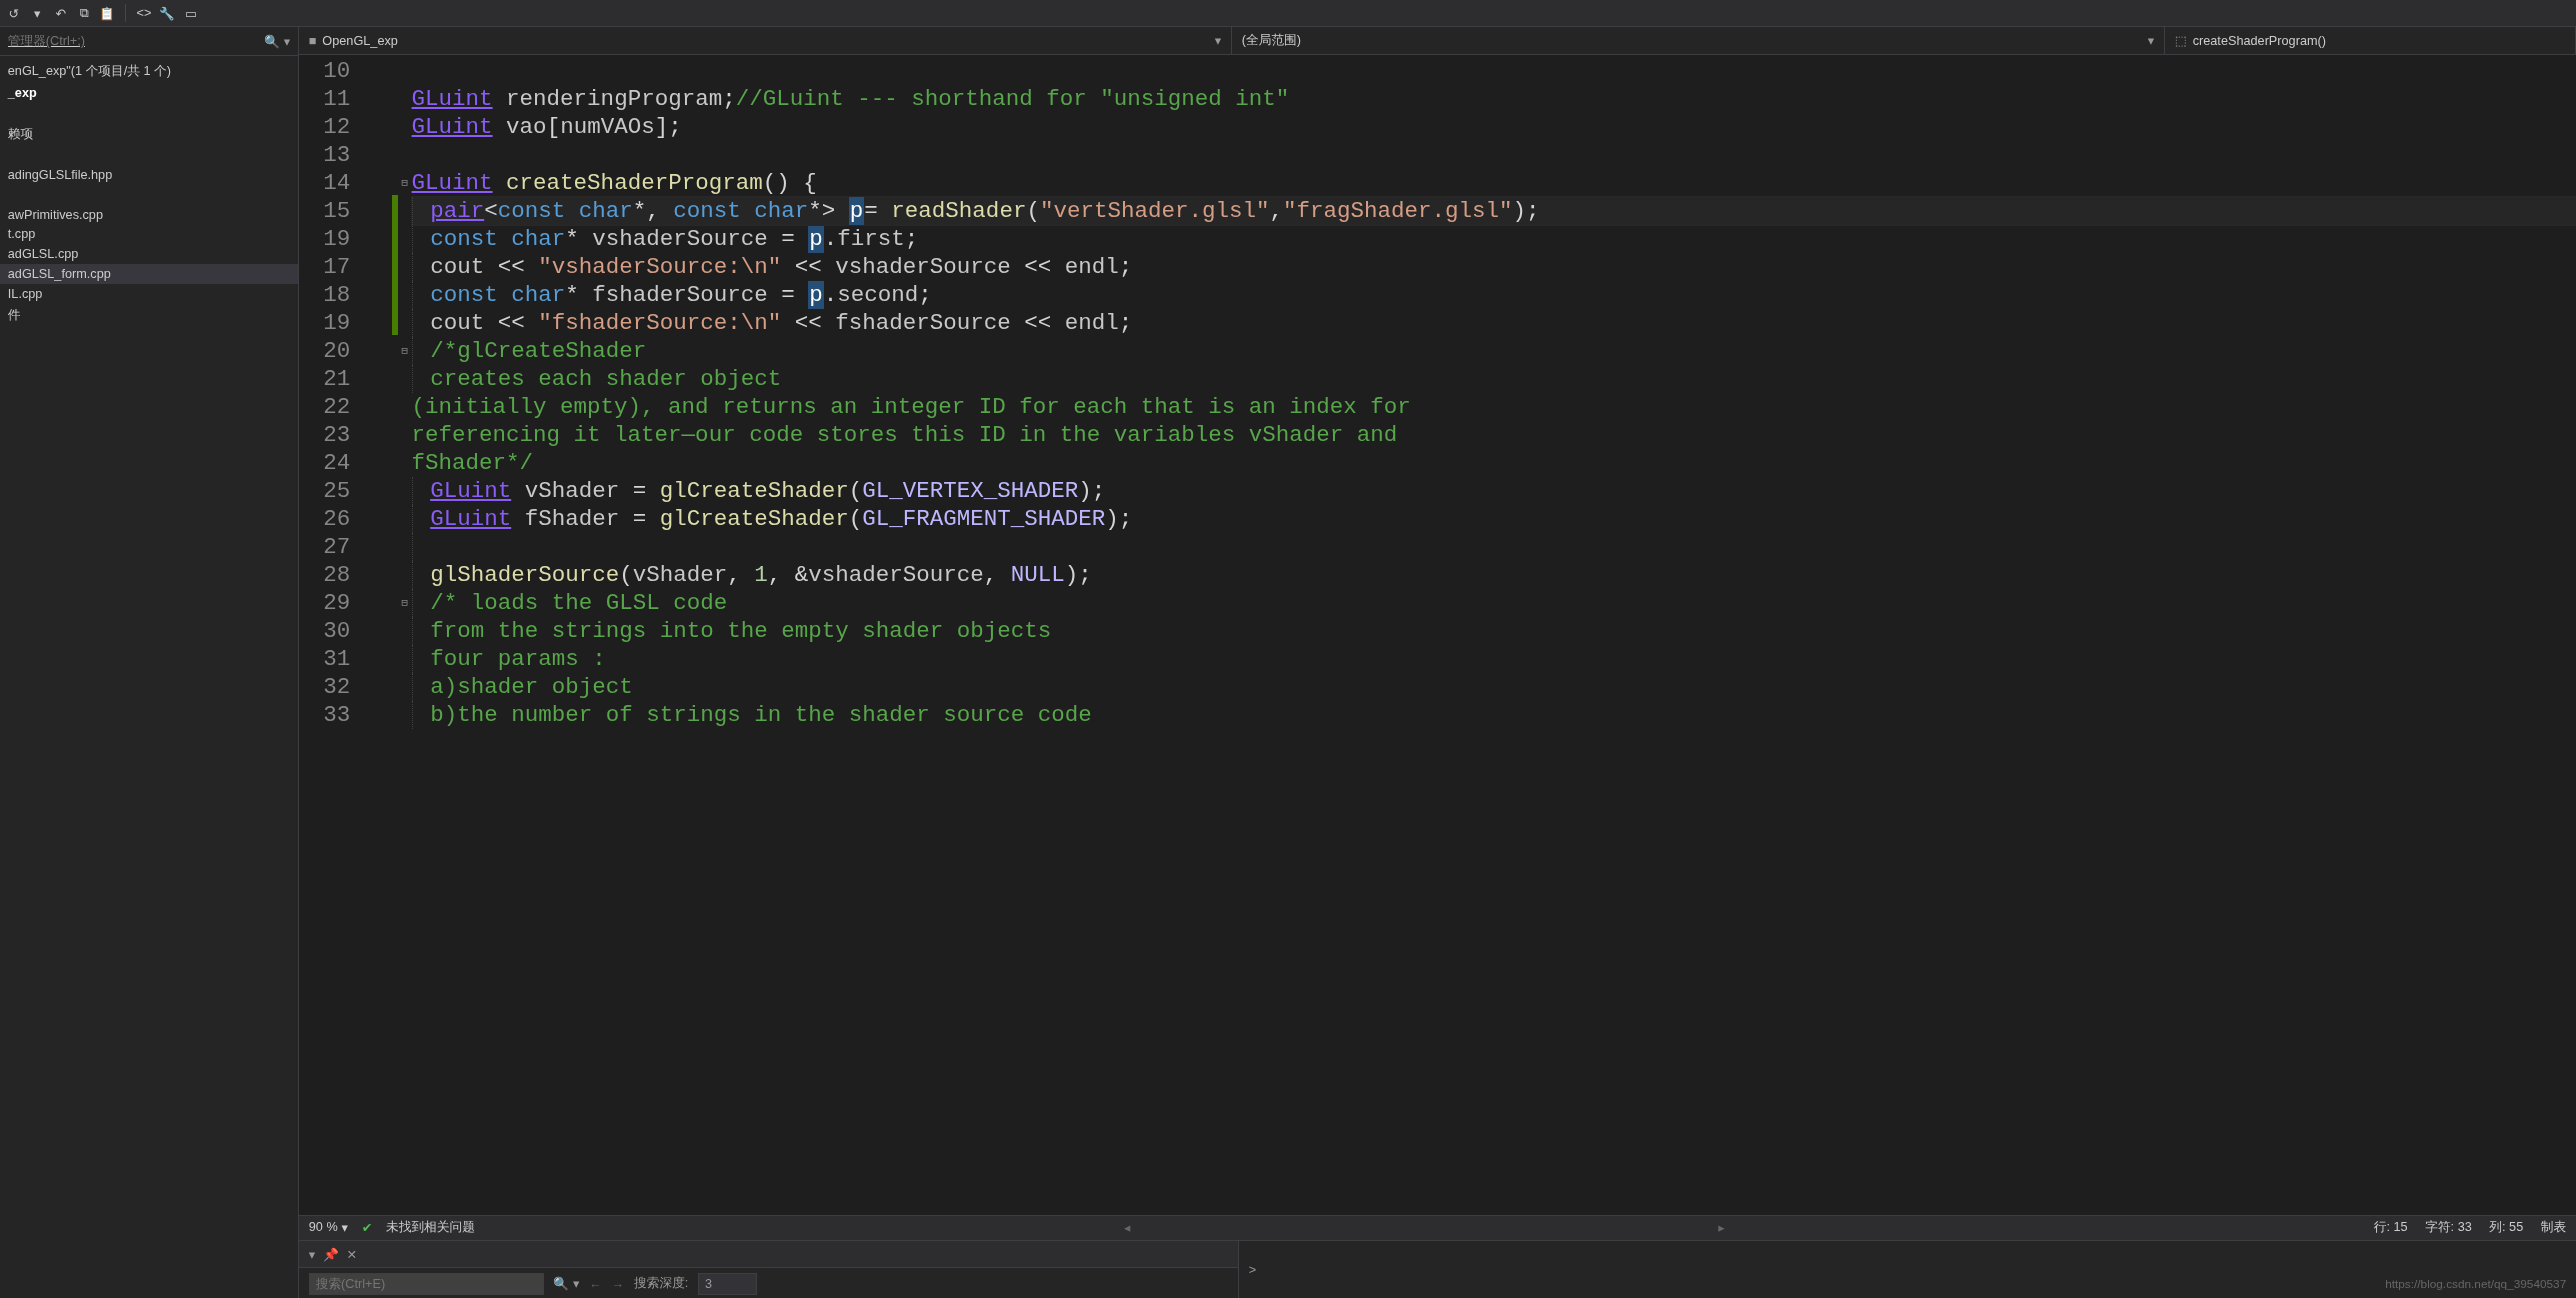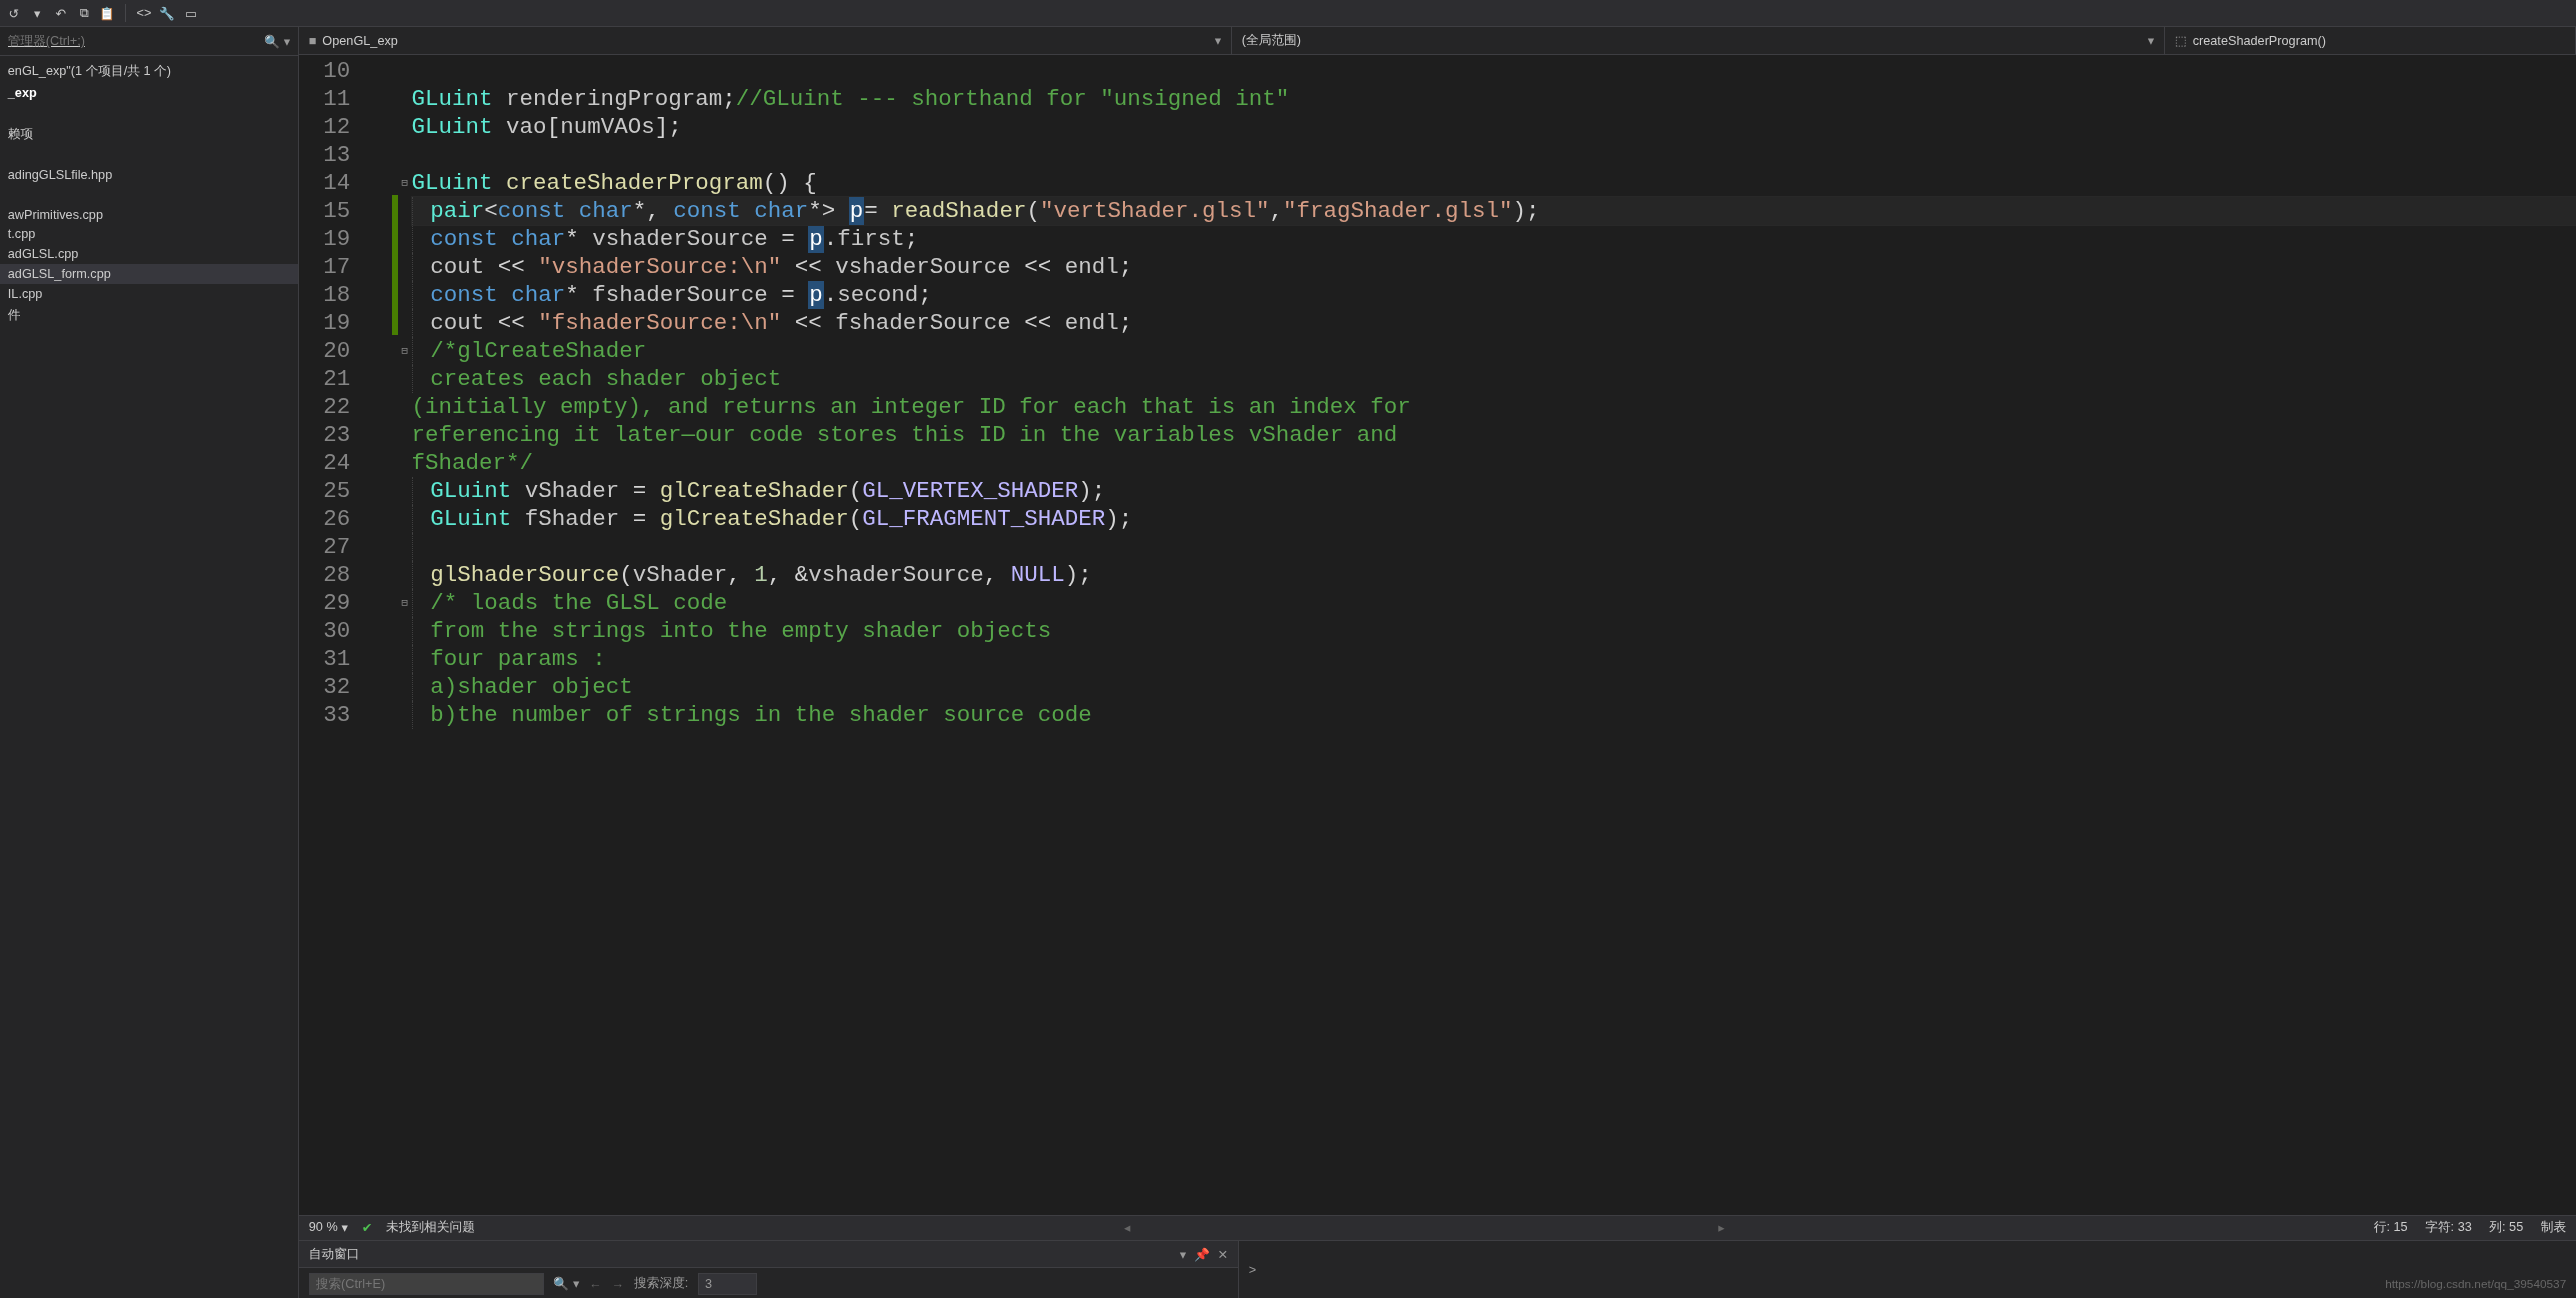--- a/index.html
+++ b/index.html
@@ -125,21 +125,21 @@
 .code {
   flex: 1;
   padding-top: 2px;
   position: relative;
   white-space: pre;
 }
 .code .row { height: 28px; display: flex; align-items: center; }
 .code .row.cur { background: rgba(255,255,255,0.04); outline: 1px solid #282828; }
 .ind { display:inline-block; width: 18.6px; border-left: 1px dotted #404040; height: 28px; }
 .ind1 { display:inline-block; width: 18.6px; height: 28px; }
-.tk-type { color: #5eead4; }
+.tk-type { color: #8b5cf6; text-decoration: underline; }
 .tk-kw { color: #569cd6; }
 .tk-func { color: #dcdcaa; }
 .tk-id { color: #c8c8c8; }
 .tk-str { color: #d69d85; }
 .tk-cmt { color: #57a64a; }
 .tk-num { color: #b5cea8; }
 .tk-pl { color: #d4d4d4; }
 .tk-macro { color: #beb7ff; }
 .hl { background: #264f78; color: #fff; padding: 0 1px; }
 .editor-status {
@@ -370,21 +370,20 @@
         <span><span>行:</span> <span>15</span></span>
         <span><span>字符:</span> <span>33</span></span>
         <span><span>列:</span> <span>55</span></span>
         <span>制表</span>
       </span>
     </div>
 
     <div class="bottom-panels">
       <div class="panel left">
         <div class="panel-header">
-          <span class="title">自动窗口</span>
           <span class="wicon">▾</span>
           <span class="wicon">📌</span>
           <span class="wicon">✕</span>
         </div>
         <div class="panel-body">
           <input class="search" type="text" placeholder="搜索(Ctrl+E)" style="">
           <span style="color:#999;">🔍 ▾</span>
           <span class="arrow">←</span>
           <span class="arrow">→</span>
           <span class="lbl">搜索深度:</span>

